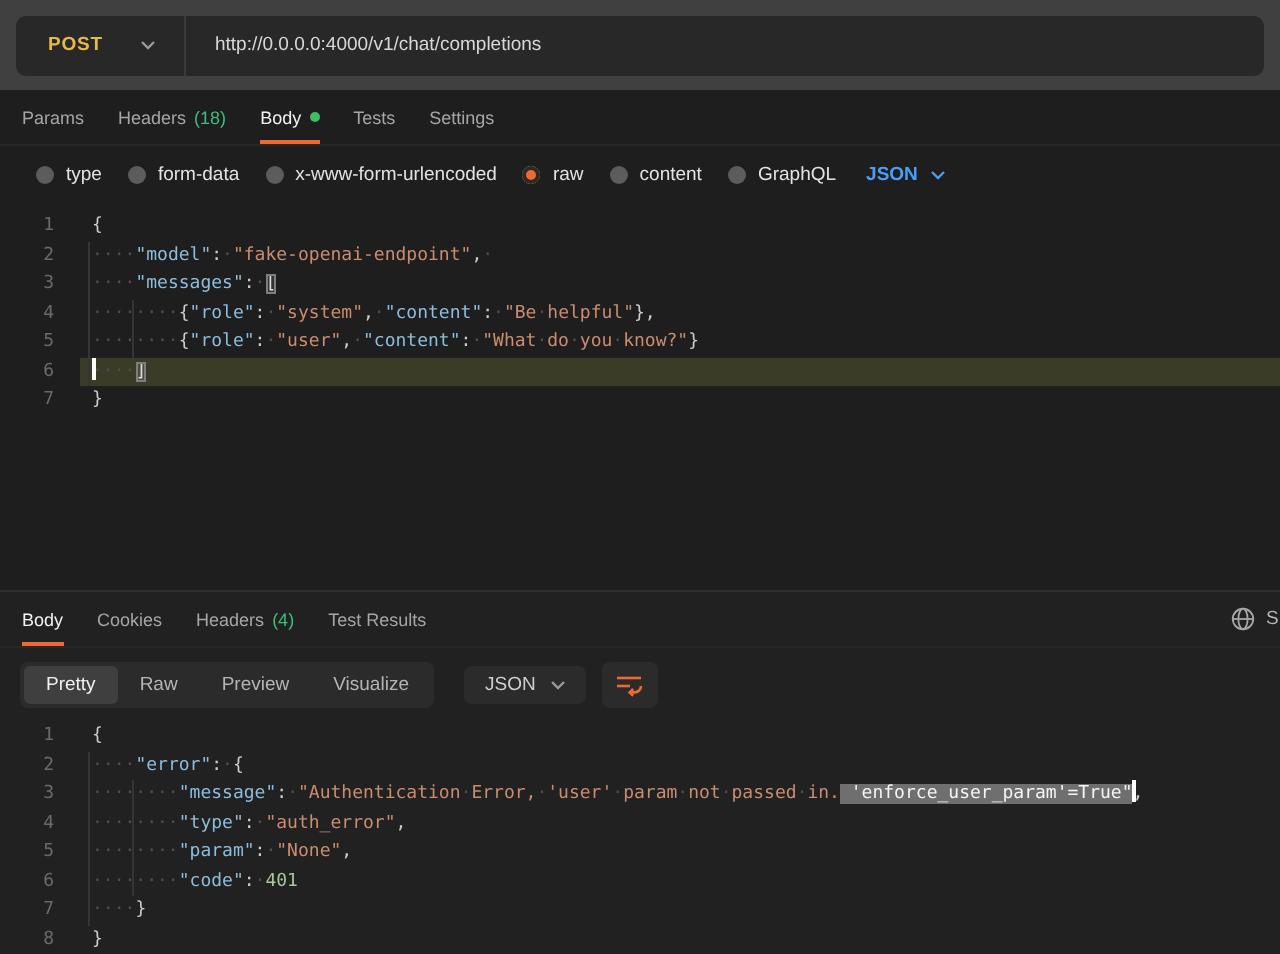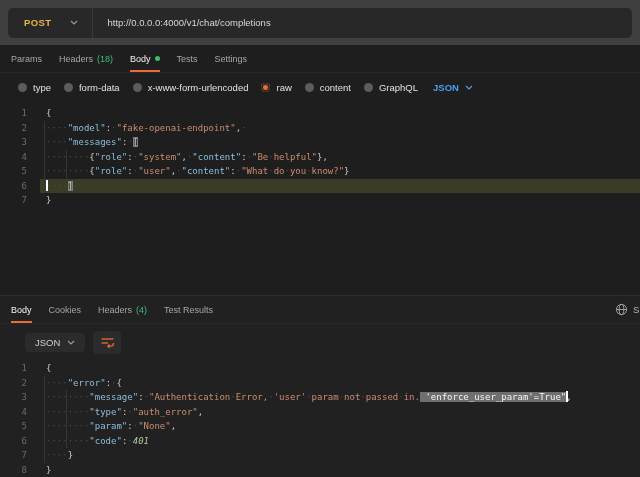--- a/index.html
+++ b/index.html
@@ -35,21 +35,21 @@
   
   .editor{position:relative;font-family:"DejaVu Sans Mono",monospace;font-size:9px;}
   #request-editor{height:194px;padding-top:5px;box-sizing:border-box;background:#1E1E1E;}
   #response-editor{padding-top:3px;background:#212121;}
   .code-line{display:flex;height:14.5px;line-height:14.5px;white-space:pre;}
   .ln{width:40px;flex:none;text-align:right;padding-right:13px;box-sizing:border-box;color:#6A6A6A;}
   .lc{flex:1;padding-left:6px;}
   .code-line.hl .lc{background:#3B3C28;}
   .tok-key{color:#8CBEDD;}
   .tok-str{color:#CB8D6F;}
-  .tok-num{color:#A9C79A;font-style:italic;}
+  .tok-num{color:#A9C79A;}
   .tok-pun{color:#CCCCCC;}
   .tok-ws{color:#4D4D4D;}
   .tok-sel{background:#6F6F6F;color:#F5F5F5;}
   .tok-brk{outline:1px solid #7E7E7E;outline-offset:-1px;background:rgba(140,140,140,.2);}
   .tok-caret{display:inline-block;width:2px;height:11px;background:#FFF;vertical-align:-2px;margin-right:-2px;}
   .guide{position:absolute;width:1px;background:#353535;}
   .section-divider{height:1px;background:#2E2E2E;}
   
   .response{background:#212121;height:183px;}
   .resp-meta{position:absolute;right:0;top:0;height:100%;display:flex;align-items:center;gap:5px;}
@@ -171,20 +171,26 @@
           <circle cx="7" cy="7" r="5.5"></circle>
             <ellipse cx="7" cy="7" rx="2.5" ry="5.5"></ellipse>
             <path d="M1.5 7h11"></path>
         </svg>
       </span>
       <span class="status-clip">S</span>
     </div>
   </div>
 
   <div class="toolbar">
+    <div class="seg" id="view-modes">
+        <div class="seg-btn active">Pretty</div>
+        <div class="seg-btn">Raw</div>
+        <div class="seg-btn">Preview</div>
+        <div class="seg-btn">Visualize</div>
+      </div>
     <div class="tool-drop">
       <span>JSON</span>
       <span class="chev">
         <svg width="8" height="5" viewBox="0 0 8 5">
             <path d="M1 1l3 3 3-3" fill="none" stroke="currentColor" stroke-width="1.2"></path>
           </svg>
       </span>
     </div>
     <div class="icon-btn">
       <span style="display:inline-flex;">

